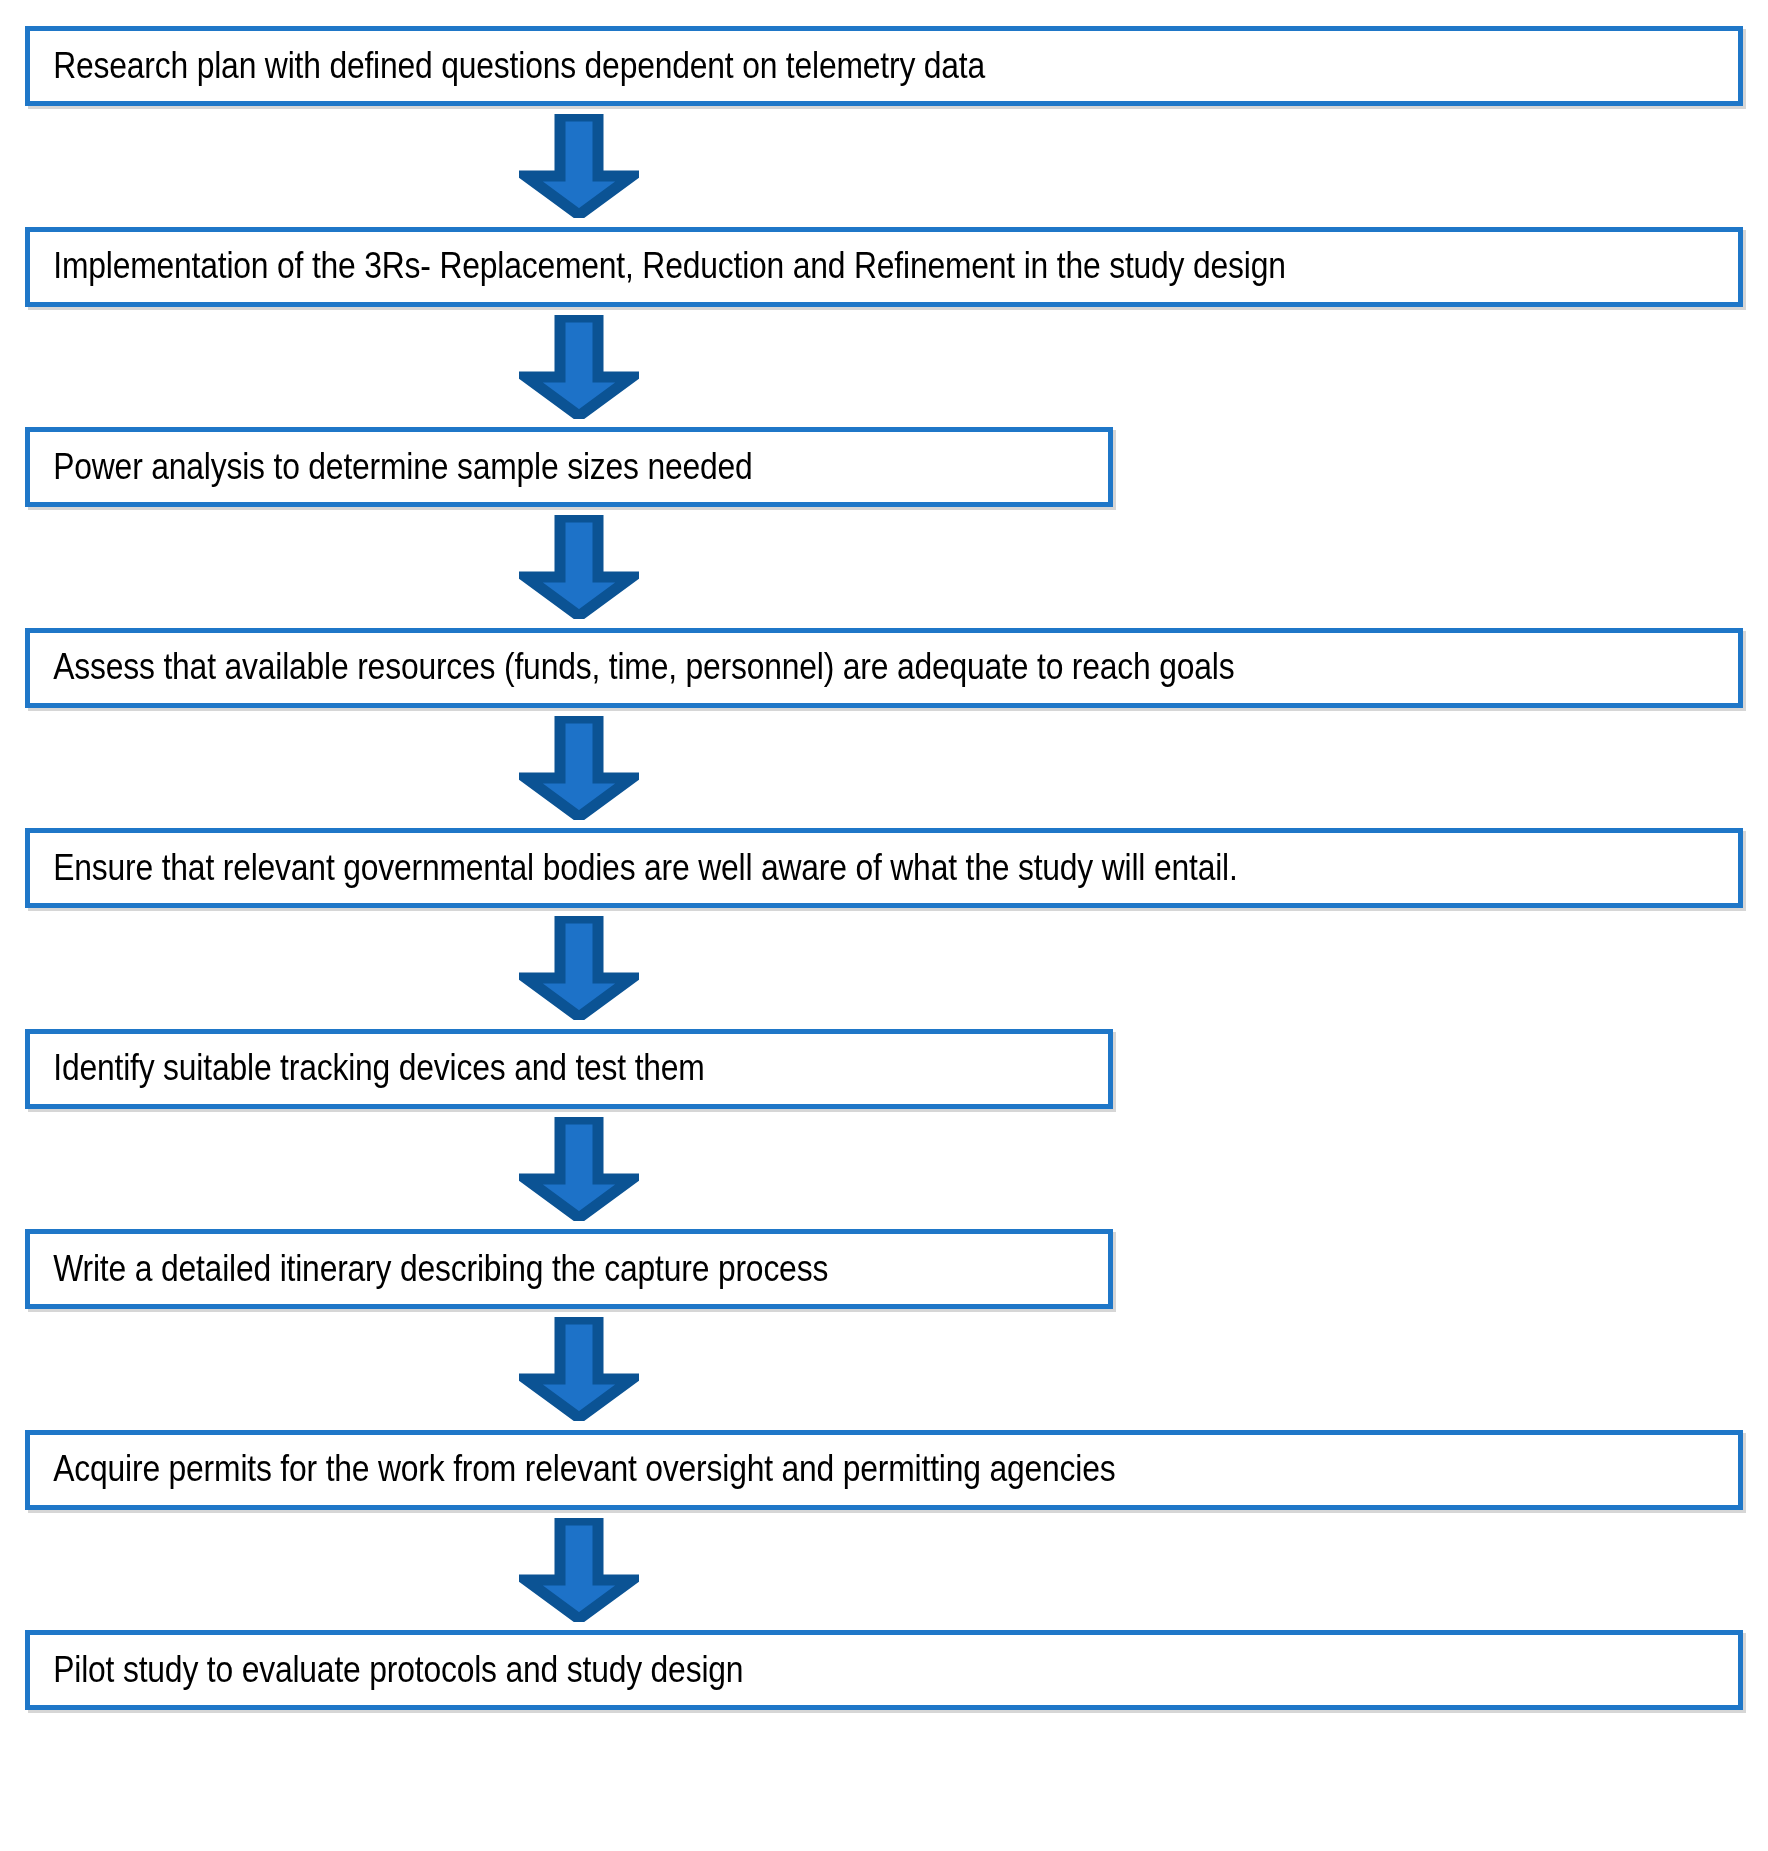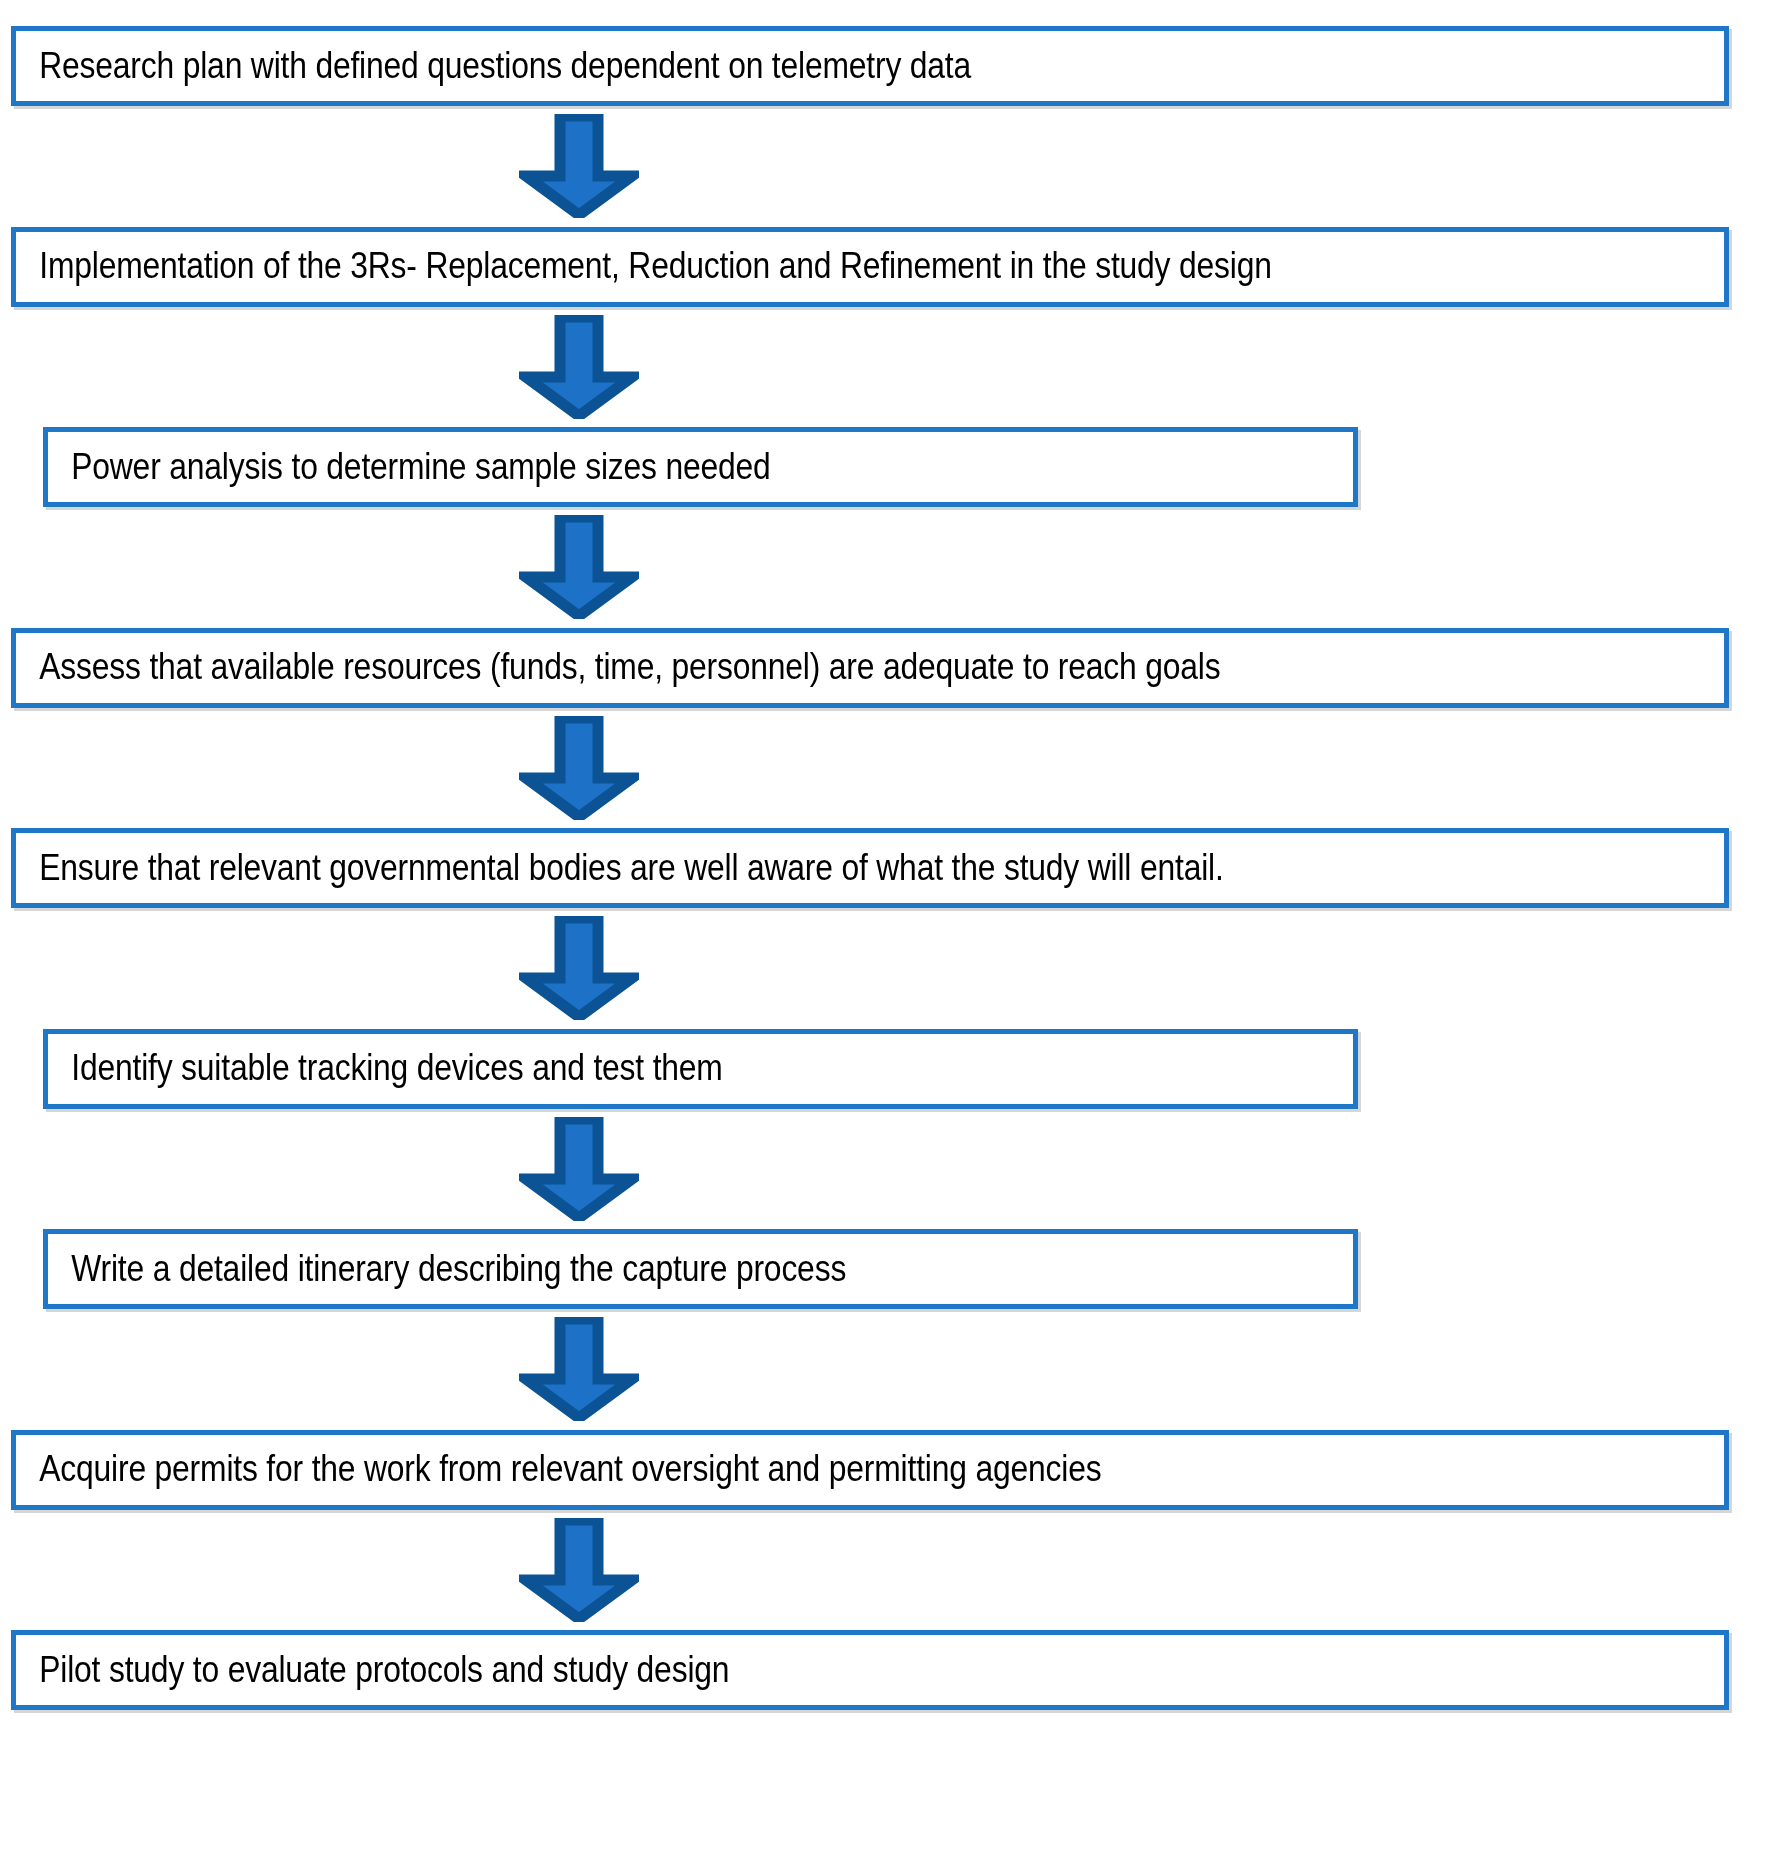--- a/index.html
+++ b/index.html
@@ -18,31 +18,31 @@
     background: #ffffff;
     overflow: hidden;
   }
   .step-row {
     position: absolute;
     left: 0;
     width: 1768px;
   }
   .step-box {
     position: absolute;
-    left: 11px;
+    left: 25px;
     box-sizing: border-box;
     height: 80px;
     background: #ffffff;
     border: 5px solid #1f77c8;
     box-shadow: 3px 3px 0 rgba(120,120,120,0.30);
     display: flex;
     align-items: center;
   }
   .step-box.wide  { width: 1718px; }
-  .step-box.short { width: 1315px; margin-left: 32px; }
+  .step-box.short { width: 1088px; }
   .step-label {
     padding-left: 27px;
     padding-right: 14px;
     font-family: "Liberation Sans", "DejaVu Sans", sans-serif;
     font-stretch: condensed;
     font-size: 37px;
     line-height: 1.05;
     color: #000000;
     letter-spacing: -0.2px;
     white-space: nowrap;

